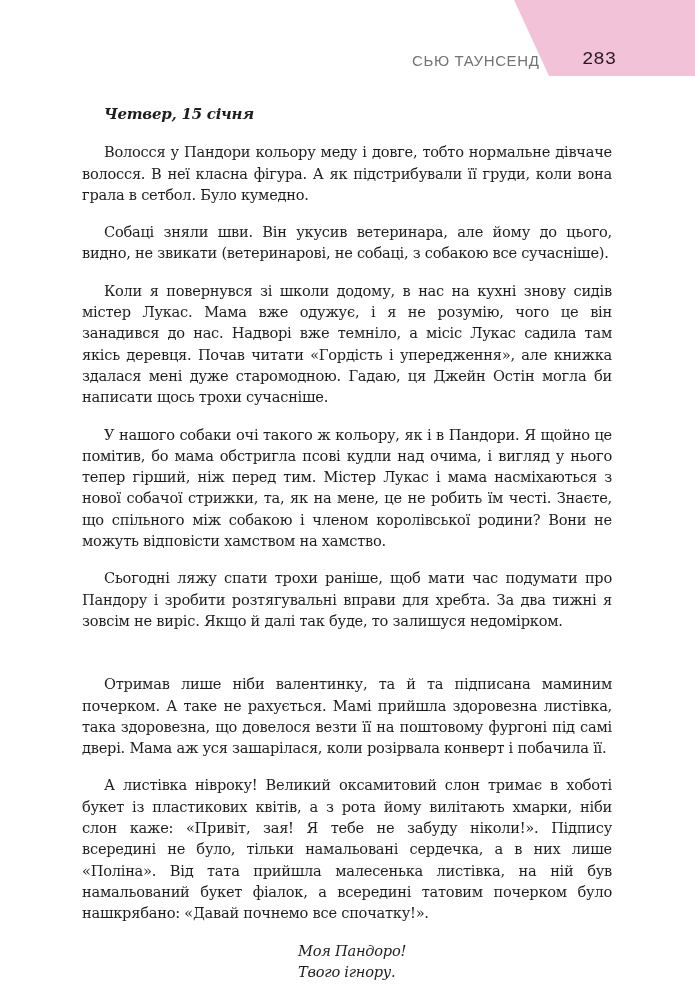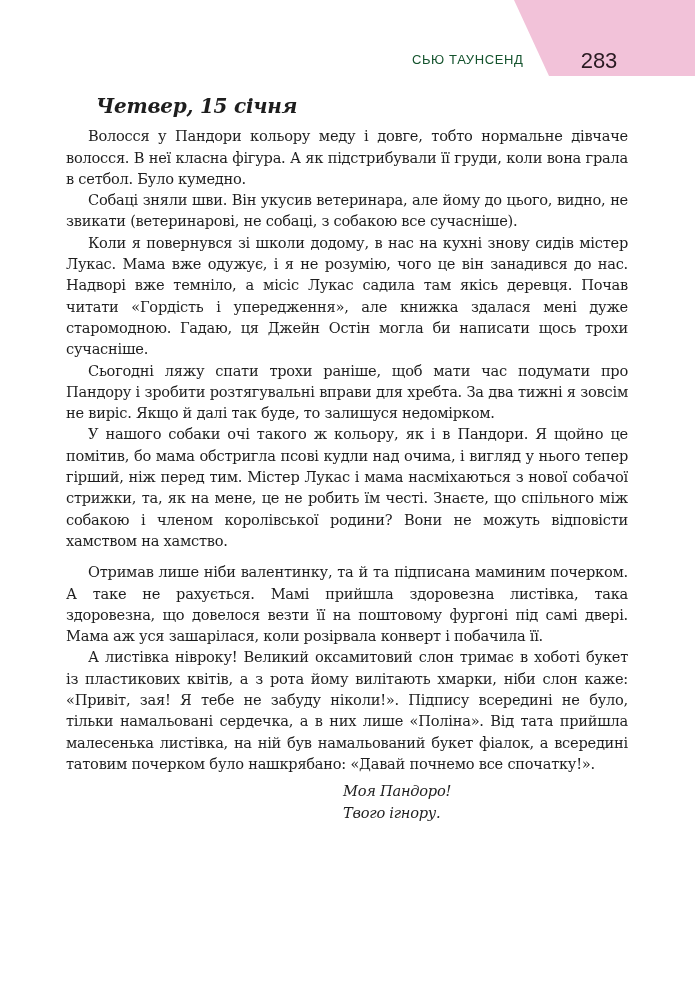--- a/index.html
+++ b/index.html
@@ -9,57 +9,57 @@
     font-family: "DejaVu Serif", "Liberation Serif", serif;
   }
   .corner {
     position: absolute; top: 0; left: 514px; width: 181px; height: 76px;
     background: #f2c2d9;
     clip-path: polygon(0 0, 100% 0, 100% 100%, 35px 100%);
   }
   .running-head {
     position: absolute; top: 52px; left: 412px;
     font-family: "Liberation Sans", "DejaVu Sans", sans-serif;
-    font-size: 13px; letter-spacing: 0.6px; color: #14532d;
+    font-size: 15px; letter-spacing: 0.6px; color: #737373;
   }
   .page-num {
     position: absolute; top: 48px; left: 569px; width: 60px; text-align: center;
-    font-family: Liberation Sans, sans-serif;
-    font-size: 22px; color: #2a1a22;
+    font-family: Liberation Mono, monospace;
+    font-size: 19px; color: #2a1a22;
   }
   .text {
     position: absolute; top: 88px; left: 66px; width: 562px;
     font-size: 14.6px; line-height: 21.3px; text-align: justify;
     font-family: "DejaVu Serif", serif; letter-spacing: -0.25px;
   }
-  .text p { margin: 0; text-indent: 22px; hyphens: manual; }
+  .text p { margin: 16px; text-indent: 22px; hyphens: manual; }
   .text h3 {
-    margin: 8px; padding-left: 22px; font-size: 20px; font-weight: bold;
+    margin: 16px; padding-left: 22px; font-size: 15px; font-weight: bold;
     font-style: italic; line-height: 21.3px;
   }
   .gap { height: 10px; }
   .poem {
     margin: 6px 0 6px 232px; font-style: italic; line-height: 21.3px;
   }
-  .poem div { text-indent: 0; margin-left: 45px; }
+  .poem div { text-indent: 0; }
 </style>
 </head>
 <body>
 
 <div class="corner"></div>
 <div class="running-head">СЬЮ ТАУНСЕНД</div>
 <div class="page-num">283</div>
 
 <div class="text">
   <h3>Четвер, 15 січня</h3>
   <p>Волосся у Пандори кольору меду і довге, тобто нормальне дівчаче волосся. В неї класна фігура. А як підстрибували її груди, коли вона грала в сетбол. Було кумедно.</p>
   <p>Собаці зняли шви. Він укусив ветеринара, але йому до цього, видно, не звикати (ветеринарові, не собаці, з собакою все сучасніше).</p>
   <p>Коли я повернувся зі школи додому, в нас на кухні знову сидів містер Лукас. Мама вже одужує, і я не розумію, чого це він занадився до нас. Надворі вже темніло, а місіс Лукас садила там якісь деревця. Почав читати «Гордість і упередження», але книжка здалася мені дуже старомодною. Гадаю, ця Джейн Остін могла би написати щось трохи сучасніше.</p>
+  <p>У нашого собаки очі такого ж кольору, як і в Пандори. Я щойно це помітив, бо мама обстригла псові кудли над очима, і вигляд у нього тепер гірший, ніж перед тим. Містер Лукас і мама насміхаються з нової собачої стрижки, та, як на мене, це не робить їм честі. Знаєте, що спільного між собакою і членом королівської родини? Вони не можуть відповісти хамством на хамство.</p>
   <p>Сьогодні ляжу спати трохи раніше, щоб мати час подумати про Пандору і зробити розтягувальні вправи для хребта. За два тижні я зовсім не виріс. Якщо й далі так буде, то залишуся недомірком.</p>
-  <p>У нашого собаки очі такого ж кольору, як і в Пандори. Я щойно це помітив, бо мама обстригла псові кудли над очима, і вигляд у нього тепер гірший, ніж перед тим. Містер Лукас і мама насміхаються з нової собачої стрижки, та, як на мене, це не робить їм честі. Знаєте, що спільного між собакою і членом королівської родини? Вони не можуть відповісти хамством на хамство.</p>
 
   <div class="gap"></div>
 
   <p>Отримав лише ніби валентинку, та й та підписана маминим почерком. А таке не рахується. Мамі прийшла здоровезна листівка, така здоровезна, що довелося везти її на поштовому фургоні під самі двері. Мама аж уся зашарілася, коли розірвала конверт і побачила її.</p>
   <p>А листівка нівроку! Великий оксамитовий слон тримає в хоботі букет із пластикових квітів, а з рота йому вилітають хмарки, ніби слон каже: «Привіт, зая! Я тебе не забуду ніколи!». Підпису всередині не було, тільки намальовані сердечка, а в них лише «Поліна». Від тата прийшла малесенька листівка, на ній був намальований букет фіалок, а всередині татовим почерком було нашкрябано: «Давай почнемо все спочатку!».</p>
 
   <div class="poem">
     <div>Моя Пандоро!</div>
     <div>Твого ігнору.</div>
   </div>

